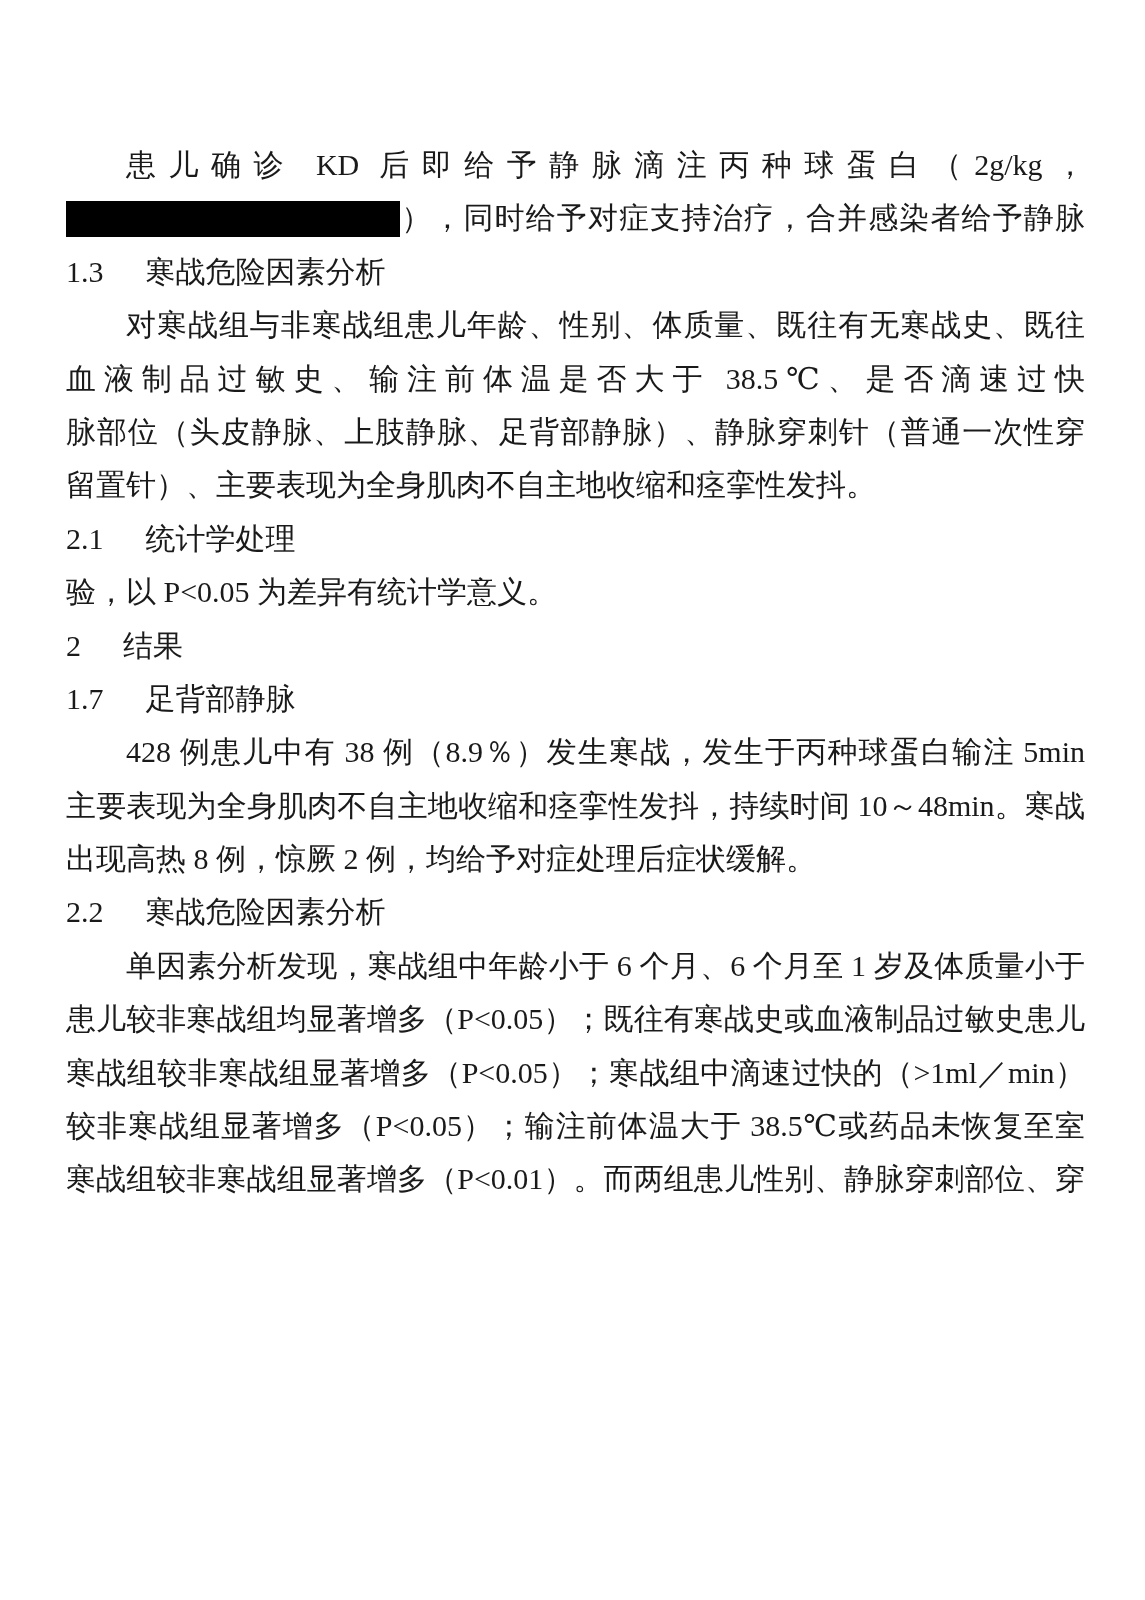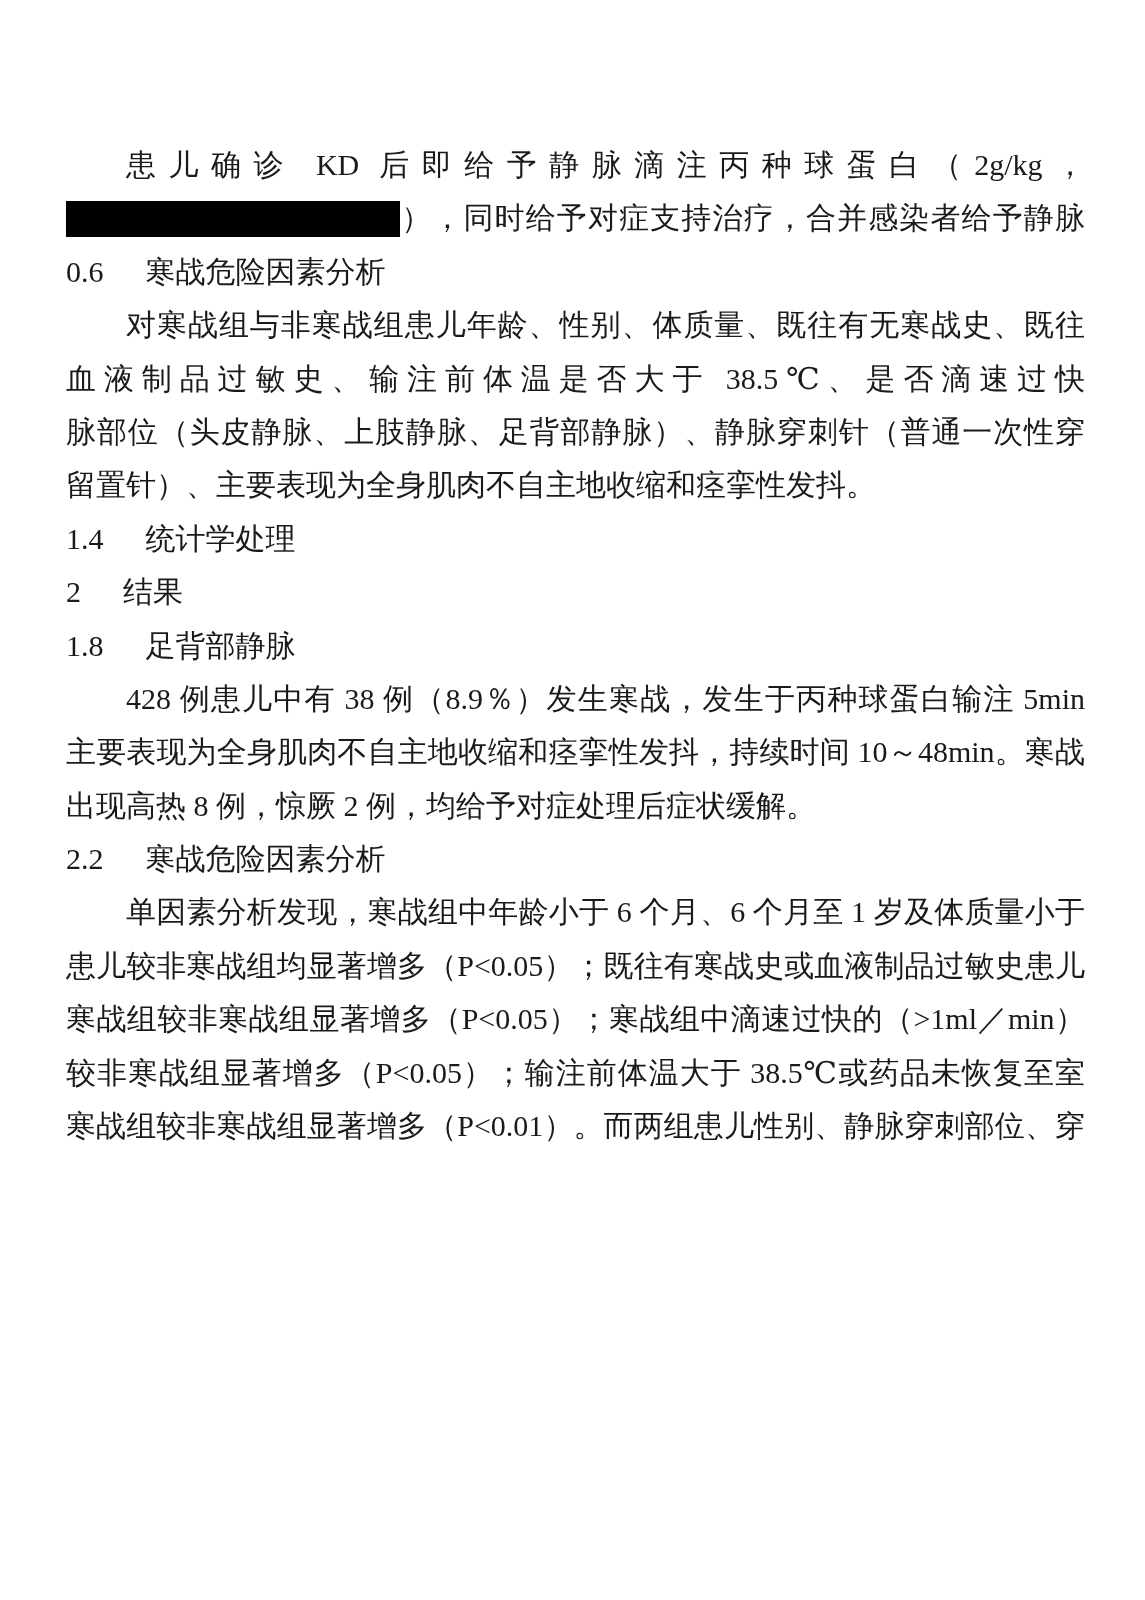--- a/index.html
+++ b/index.html
@@ -60,28 +60,29 @@
     line-height: 0;
   }
 </style>
 </head>
 <body>
 
 <div class="page">
   <div class="content" style="color: rgb(26, 26, 26);">
       <div class="line fill indent"><span>患儿确诊 KD 后即给予静脉滴注丙种球蛋白（2g/kg，</span></div>
       <div class="line fill"><span class="redaction" style="width: 334px; background: rgb(0, 0, 0);"></span><span>），同时给予对症支持治疗，合并感染者给予静脉抗菌</span></div>
-      <div class="line heading"><span class="heading-number">0.6</span><span class="heading-title">寒战危险因素分析</span></div>
+      <div class="line heading"><span class="heading-number">1.3</span><span class="heading-title">寒战危险因素分析</span></div>
       <div class="line fill indent"><span>对寒战组与非寒战组患儿年龄、性别、体质量、既往有无寒战史、既往有无</span></div>
       <div class="line fill"><span>血液制品过敏史、输注前体温是否大于 38.5℃、是否滴速过快（&gt;1mL/min）、静</span></div>
       <div class="line fill"><span>脉部位（头皮静脉、上肢静脉、足背部静脉）、静脉穿刺针（普通一次性穿刺针、</span></div>
       <div class="line"><span>留置针）、主要表现为全身肌肉不自主地收缩和痉挛性发抖。</span></div>
-      <div class="line heading"><span class="heading-number">1.4</span><span class="heading-title">统计学处理</span></div>
+      <div class="line heading"><span class="heading-number">2.1</span><span class="heading-title">统计学处理</span></div>
+      <div class="line"><span>验，以 P&lt;0.05 为差异有统计学意义。</span></div>
       <div class="line heading"><span class="heading-number">2</span><span class="heading-title">结果</span></div>
-      <div class="line heading"><span class="heading-number">1.8</span><span class="heading-title">足背部静脉</span></div>
+      <div class="line heading"><span class="heading-number">1.7</span><span class="heading-title">足背部静脉</span></div>
       <div class="line fill indent"><span>428 例患儿中有 38 例（8.9％）发生寒战，发生于丙种球蛋白输注 5min 至 2h，</span></div>
       <div class="line fill"><span>主要表现为全身肌肉不自主地收缩和痉挛性发抖，持续时间 10～48min。寒战后</span></div>
       <div class="line"><span>出现高热 8 例，惊厥 2 例，均给予对症处理后症状缓解。</span></div>
       <div class="line heading"><span class="heading-number">2.2</span><span class="heading-title">寒战危险因素分析</span></div>
       <div class="line fill indent"><span>单因素分析发现，寒战组中年龄小于 6 个月、6 个月至 1 岁及体质量小于 5kg</span></div>
       <div class="line fill"><span>患儿较非寒战组均显著增多（P&lt;0.05）；既往有寒战史或血液制品过敏史患儿在</span></div>
       <div class="line fill"><span>寒战组较非寒战组显著增多（P&lt;0.05）；寒战组中滴速过快的（&gt;1ml／min）患儿</span></div>
       <div class="line fill"><span>较非寒战组显著增多（P&lt;0.05）；输注前体温大于 38.5℃或药品未恢复至室温者</span></div>
       <div class="line fill"><span>寒战组较非寒战组显著增多（P&lt;0.01）。而两组患儿性别、静脉穿刺部位、穿刺</span></div>
     </div>

